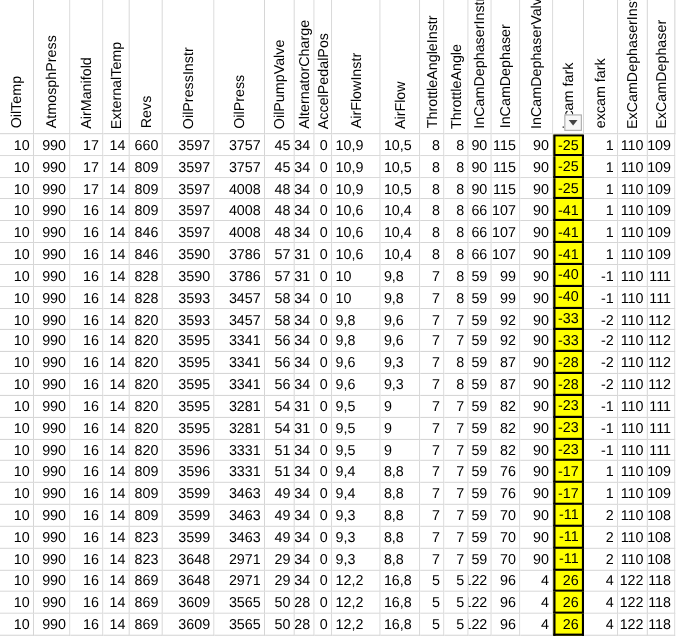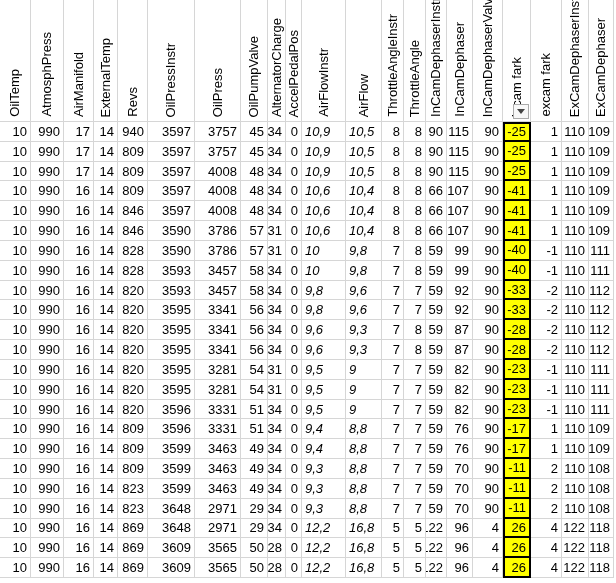--- a/index.html
+++ b/index.html
@@ -68,21 +68,21 @@
     border-right:1px solid #d6d6d6;
     border-bottom:1px solid #d6d6d6;
     display:flex;
     align-items:center;
     overflow:hidden;
     white-space:nowrap;
     flex:0 0 auto;
     background:#ffffff;
   }
   .cell.align-right{justify-content:flex-end;padding-right:3px;}
-  .cell.align-left{justify-content:flex-start;padding-left:3px;font-style:italic;}
+  .cell.align-left{justify-content:flex-start;padding-left:3px;}
   .cell.hl{
     background:#ffff00;
     border-left:2px solid #000000;
     border-right:2px solid #000000;
     border-bottom:2px solid #000000;
     padding-right:3px;
   }
   .row.first .cell.hl{border-top:2px solid #000000;}
   .sliver{
     box-sizing:border-box;
@@ -167,21 +167,21 @@
         <span class="hlabel">ExCamDephaser</span>
       </div>
       <div class="sliver" style="width: 2px;"></div>
     </div>
   <div id="body-rows">
       <div class="row first">
         <div class="cell align-right" style="width: 31px;">10</div>
         <div class="cell align-right" style="width: 33px;">990</div>
         <div class="cell align-right" style="width: 30px;">17</div>
         <div class="cell align-right" style="width: 24px;">14</div>
-        <div class="cell align-right" style="width: 30px;">940</div>
+        <div class="cell align-right" style="width: 30px;">660</div>
         <div class="cell align-right" style="width: 47px;">3597</div>
         <div class="cell align-right" style="width: 46px;">3757</div>
         <div class="cell align-right" style="width: 27px;">45</div>
         <div class="cell align-right" style="width: 18px;">34</div>
         <div class="cell align-right" style="width: 16px;">0</div>
         <div class="cell align-left" style="width: 44px;">10,9</div>
         <div class="cell align-left" style="width: 36px;">10,5</div>
         <div class="cell align-right" style="width: 22px;">8</div>
         <div class="cell align-right" style="width: 22px;">8</div>
         <div class="cell align-right" style="width: 21px;">90</div>

